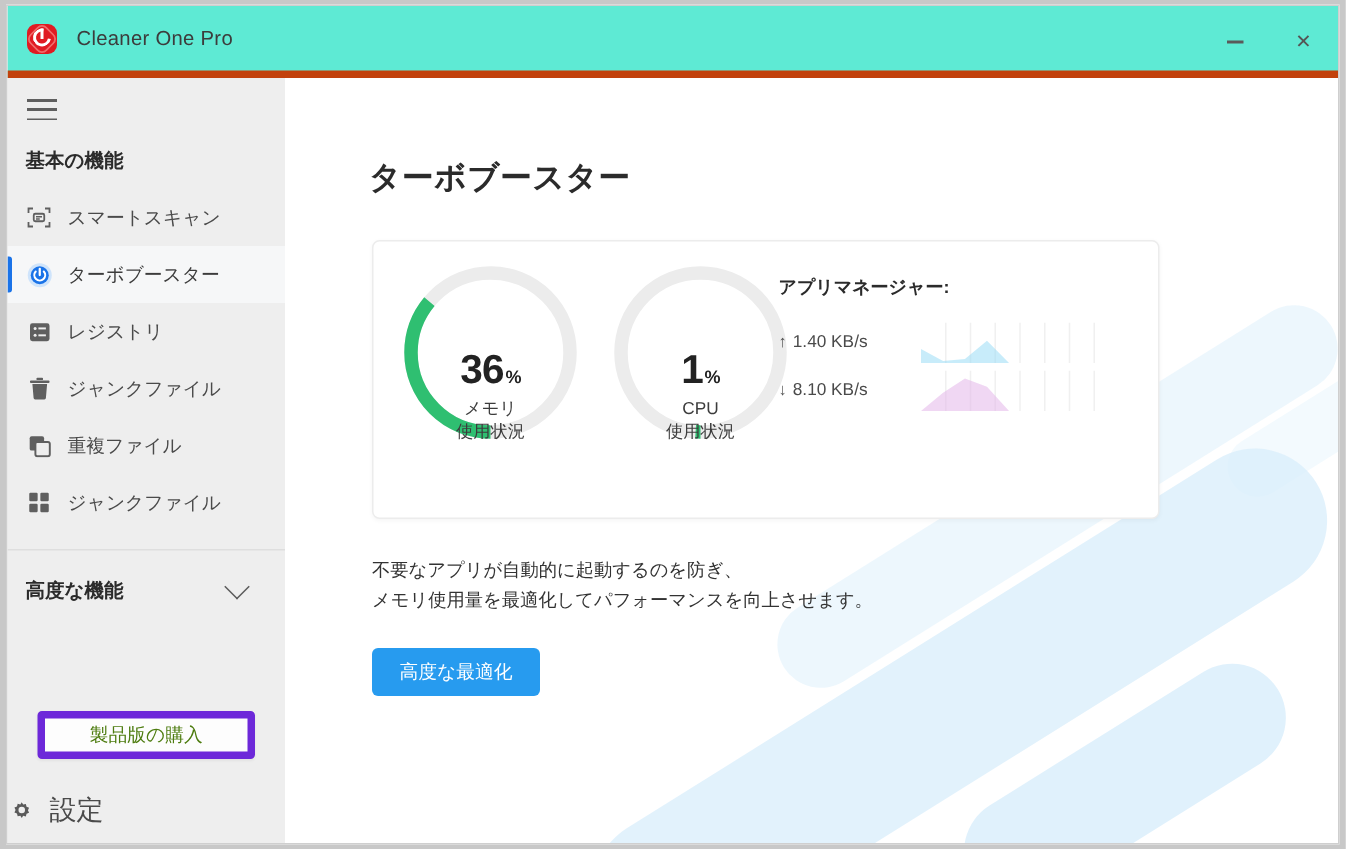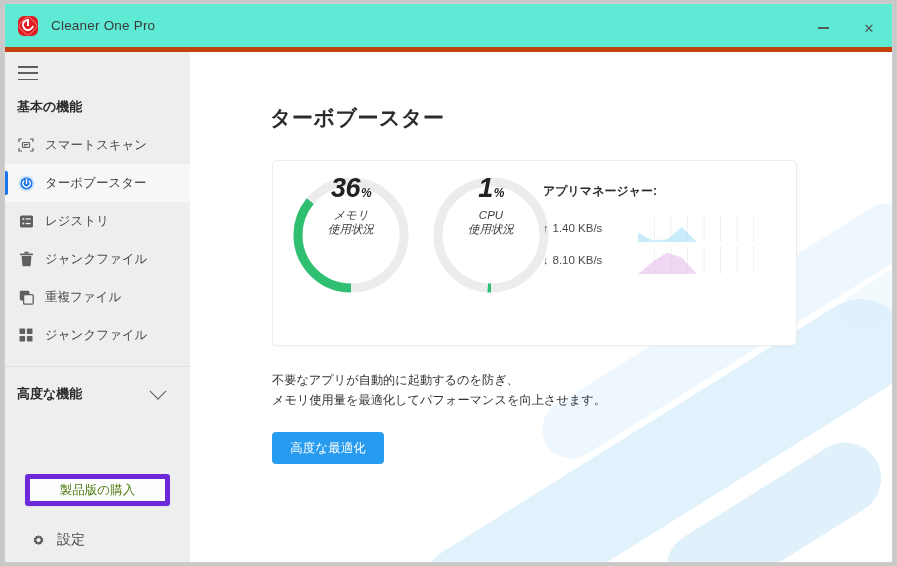--- a/index.html
+++ b/index.html
@@ -66,21 +66,21 @@
     display: flex; align-items: center;
   }
   .wbtn {
     width: 46px; height: 48px;
     display: flex; align-items: center; justify-content: center;
     color: #555; font-size: 13px;
   }
   .wmin { width: 11px; height: 1.5px; background: #5a5a5a; display:block; }
 
   
-  .body { flex: 1; display: flex; min-height: 0; gap: 24px; }
+  .body { flex: 1; display: flex; min-height: 0; }
 
   
   .sidebar {
     width: 185px; min-width: 185px;
     background: #eeeeee;
     display: flex; flex-direction: column;
     position: relative;
   }
   .hamburger {
     margin: 14px 0 0 13px;
@@ -125,21 +125,21 @@
   .buy-btn {
     margin: 0 20px 12px 20px; height: 32px;
     background: #fdfdfd; border: 5px solid #6d28d9; border-radius: 3px;
     display: flex; align-items: center; justify-content: center;
     font-size: 12.5px; color: #4d7c0f;
     box-shadow: 0 1px 2px rgba(0,0,0,.05);
     text-align: center;
   }
   .settings-row {
     height: 44px; display: flex; align-items: center;
-    padding-left: 24px; font-size: 14px; color: #4a4a4a;
+    padding-left: 0; font-size: 18px; color: #4a4a4a;
   }
   .settings-row .ico { width: 18px; height: 18px; margin-right: 10px;
     display:flex; align-items:center; justify-content:center; color:#5a5a5a; }
 
   
   .main {
     flex: 1; position: relative; background: #ffffff; overflow: hidden;
   }
   .decor { position: absolute; inset: 0; overflow: hidden; pointer-events: none; }
   .bar {
@@ -161,23 +161,22 @@
     background: #ffffff;
     border: 1px solid #ececec; border-radius: 5px;
     box-shadow: 0 1px 3px rgba(0,0,0,.04);
   }
 
   .gauges { position: absolute; left: 18px; top: 14px; display: flex; gap: 20px; }
   .gauge { position: relative; width: 120px; height: 120px; }
   .gauge svg { position: absolute; left: 0; top: 0; }
   .gauge .ginner {
     position: absolute; inset: 0;
-    display: flex; flex-direction: column; align-items: center; justify-content: flex-start;
+    display: flex; flex-direction: column; align-items: center; justify-content: flex-end;
     text-align: center;
-    font-style: italic;
   }
   .gval { font-size: 27px; font-weight: bold; color: #222; line-height: 1; letter-spacing: -.5px; }
   .gval .pct { font-size: 12px; font-weight: bold; margin-left: 1px; }
   .glabel { font-size: 11.5px; color: #3c3c3c; line-height: 1.25; margin-top: 6px; }
 
   .netblock { position: absolute; left: 270px; top: 22px; width: 240px; }
   .net-title { font-size: 12px; font-weight: bold; color: #2b2b2b; margin-bottom: 12px; }
   .net-row { display: flex; align-items: center; height: 32px; }
   .net-label { font-size: 11.5px; color: #4a4a4a; width: 95px; white-space: nowrap; }
   .net-label .arrow { margin-right: 4px; font-size: 11px; color:#555; }

